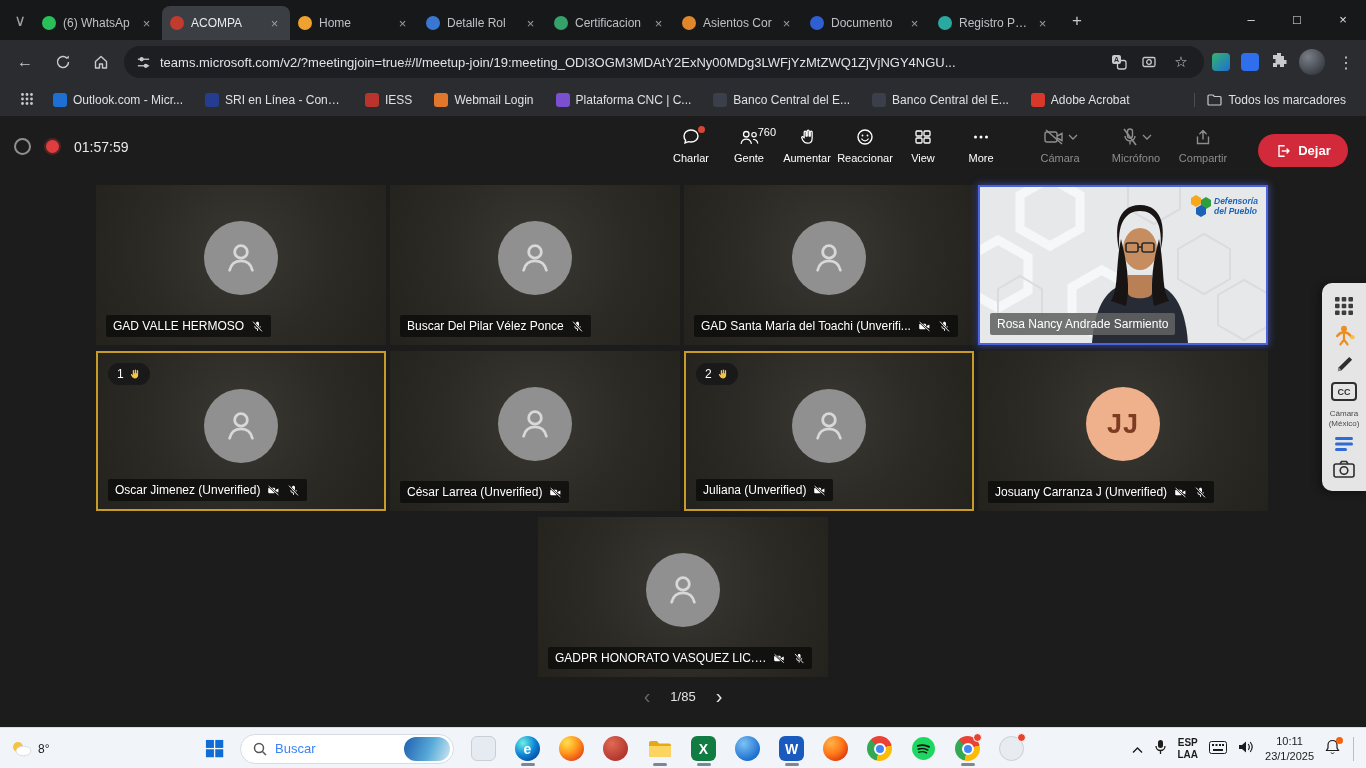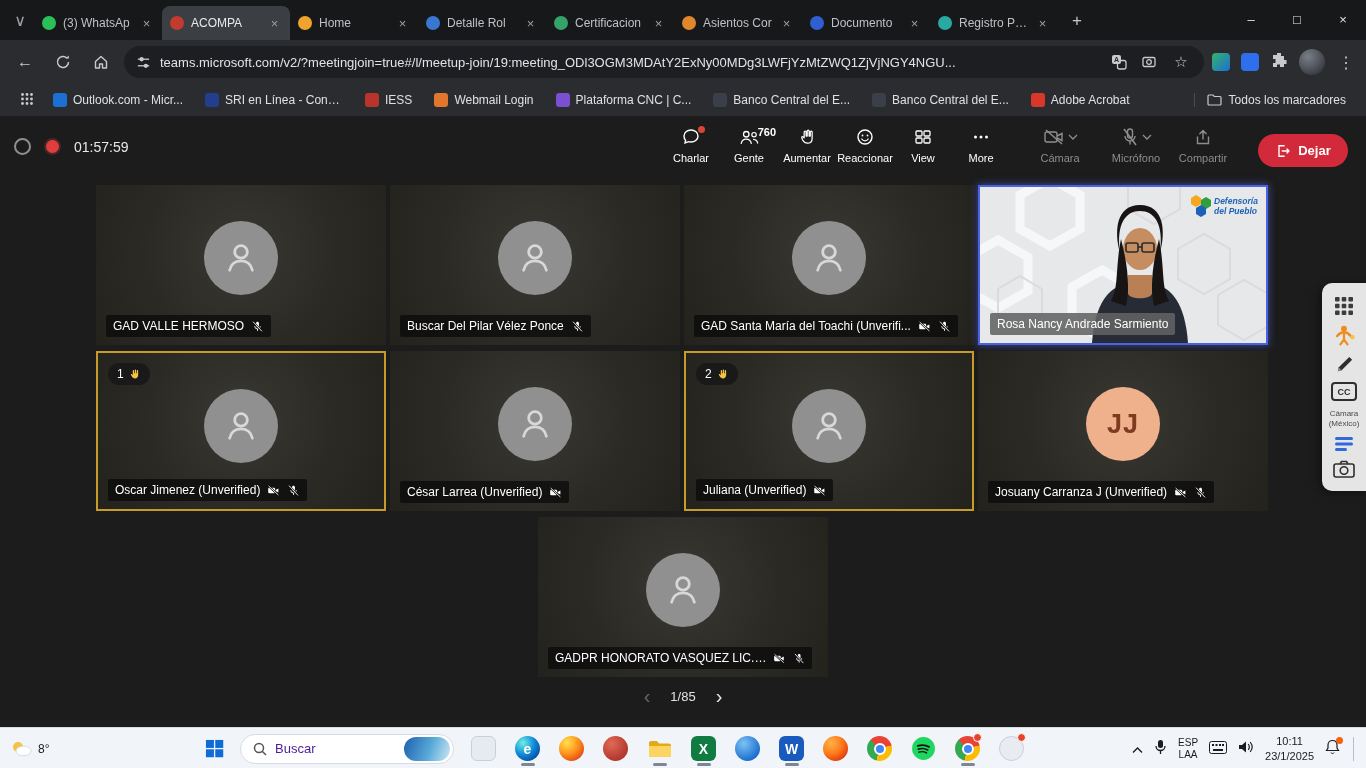--- a/index.html
+++ b/index.html
@@ -44,21 +44,21 @@
 .ringic{width:17px;height:17px;border:2px solid #8f8f8f;border-radius:50%}
 .recdot{width:13px;height:13px;border-radius:50%;background:#e03e3e;box-shadow:0 0 0 2px rgba(224,62,62,.25)}
 
 .tctr{position:absolute;left:662px;top:126px;display:flex}
 .tdis{position:absolute;left:1022px;top:126px;display:flex}
 .t-item{width:58px;height:54px;display:flex;flex-direction:column;align-items:center;gap:4px;position:relative;color:#fff}
 .t-item.wide{width:76px}
 .t-icrow{height:22px;display:flex;align-items:center;gap:3px}
 .t-label{font-size:11px;color:#fff;white-space:nowrap}
 .t-label.dis{color:#8d8d8d}
-.t-count{position:absolute;top:0;right:2px;font-size:11px;color:#fff;font-weight:bold}
+.t-count{position:absolute;top:0;right:2px;font-size:11px;color:#fff;font-weight:normal}
 .t-reddot{position:absolute;top:0;right:15px;width:7px;height:7px;border-radius:50%;background:#d74638}
 .leave{position:absolute;left:1258px;top:134px;width:90px;height:33px;border-radius:17px;background:#d22a3a;display:flex;align-items:center;justify-content:center;gap:7px;color:#fff;font-size:13px;font-weight:bold}
 
 
 .tile{position:absolute;width:290px;height:160px;background:radial-gradient(circle at 50% 42%,#3a3833 0%,#2b2a25 55%,#23221c 100%);border-radius:0;overflow:hidden}
 .tile.hand{border:2px solid #c79b27}
 .tile.speaker{border:2px solid #4c63e0;box-shadow:0 0 7px 1px rgba(76,99,224,.55)}
 .avatar{position:absolute;left:50%;top:36px;transform:translateX(-50%);width:74px;height:74px;border-radius:50%;background:#909090;display:flex;align-items:center;justify-content:center}
 .avatar.jj{background:#efb08c;color:#7e3b22;font-size:27px;font-weight:bold;letter-spacing:1px}
 .pill{position:absolute;left:10px;bottom:8px;height:22px;display:flex;align-items:center;gap:7px;background:rgba(10,10,10,.74);border-radius:2px;padding:0 7px;font-size:12px;color:#fff;max-width:264px;white-space:nowrap}
@@ -75,45 +75,45 @@
 .sidebar{position:absolute;right:0;top:283px;width:44px;background:#e5e5e5;border-radius:10px 0 0 10px;box-shadow:-2px 2px 10px rgba(0,0,0,.45);display:flex;flex-direction:column;align-items:center;padding:13px 0;gap:8px}
 .sp{width:26px;display:flex;align-items:center;justify-content:center}
 .ccbadge{width:27px;height:19px;border:2px solid #2f2f2f;border-radius:4px;display:flex;align-items:center;justify-content:center;font-size:9px;font-weight:bold;color:#2f2f2f}
 .langtxt{font-size:8px;color:#4a4a4a;text-align:center;line-height:1.2}
 
 
 .taskbar{position:absolute;left:0;bottom:0;width:100%;height:41px;background:#f1f4f9;border-top:1px solid #d9dde3}
 .weather{position:absolute;left:10px;top:0;height:41px;display:flex;align-items:center;gap:6px;font-size:12px;color:#1c1c1c}
 .centerbar{position:absolute;left:196px;top:0;height:41px;display:flex;align-items:center;gap:8px}
 .startbtn{width:36px;height:34px;display:flex;align-items:center;justify-content:center;border-radius:6px}
-.search{width:214px;height:30px;background:#fff;border:1px solid #d7dce4;border-radius:15px;display:flex;align-items:center;gap:8px;padding:0 3px 0 12px;font-size:13px;color:#4c1d95}
+.search{width:214px;height:30px;background:#fff;border:1px solid #d7dce4;border-radius:15px;display:flex;align-items:center;gap:8px;padding:0 3px 0 12px;font-size:13px;color:#3b82f6}
 .search-img{margin-left:auto;width:46px;height:24px;border-radius:12px;background:linear-gradient(110deg,#1f5fae,#57a9d8 55%,#cfe8f3)}
 .apps{display:flex;align-items:center;gap:9px;margin-left:4px}
 .app{width:35px;height:35px;display:flex;align-items:center;justify-content:center;border-radius:6px;position:relative}
 .app.open::after{content:"";position:absolute;bottom:0;left:50%;transform:translateX(-50%);width:14px;height:3px;border-radius:2px;background:#7d8794}
 .sq{width:25px;height:25px;border-radius:6px;display:flex;align-items:center;justify-content:center;color:#fff;font-weight:bold;font-size:14px}
 .cir{width:25px;height:25px;border-radius:50%}
 .chromeic{width:25px;height:25px;border-radius:50%;background:conic-gradient(from -45deg,#ea4335 0 120deg,#fbbc05 0 240deg,#34a853 0 360deg);position:relative}
 .chromehub{position:absolute;inset:6.5px;background:#4285f4;border:2.5px solid #fff;border-radius:50%}
 .notifdot{position:absolute;top:2px;right:3px;width:9px;height:9px;border-radius:50%;background:#e8412c;border:1.5px solid #fff}
 .tray{position:absolute;right:10px;top:0;height:41px;display:flex;align-items:center;gap:11px;color:#1c1c1c}
-.langkb{font-size:10px;font-weight:normal;line-height:1.15;text-align:center}
+.langkb{font-size:10px;font-weight:bold;line-height:1.15;text-align:center}
 .clock{font-size:11px;line-height:1.3;text-align:center}
 .belldot{position:absolute;top:-2px;right:-3px;width:7px;height:7px;border-radius:50%;background:#f7630c}
 .sliver{width:3px;height:24px;border-left:1px solid #b9bec6;margin-left:2px}
 </style>
 </head>
 <body>
 
 <div class="tabstrip">
   <div class="tabsearch">∨</div>
 
   <div class="tab">
     <span class="fav" style="background:#29c05a"></span>
-    <span class="tab-label">(3) WhatsAp</span>
+    <span class="tab-label">(6) WhatsAp</span>
     <span class="tab-close">×</span>
   </div>
   <div class="tab active">
     <span class="fav" style="background:#c23b2f"></span>
     <span class="tab-label">ACOMPA</span>
     <span class="tab-close">×</span>
   </div>
   <div class="tab">
     <span class="fav" style="background:#f0a22e"></span>
     <span class="tab-label">Home</span>

